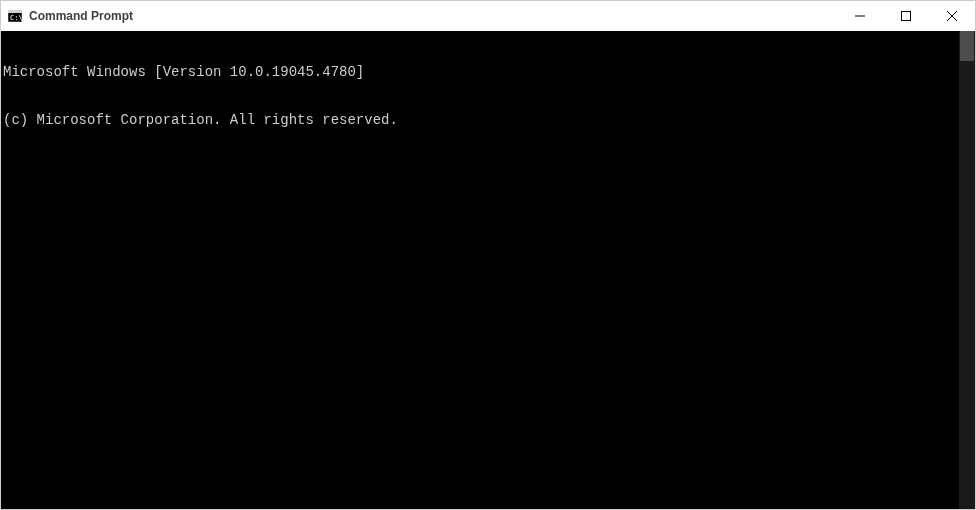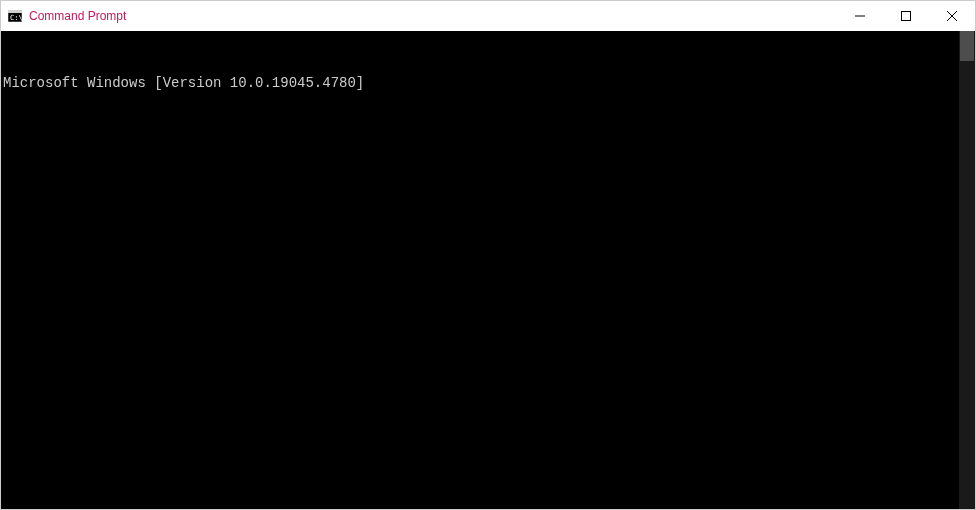--- a/index.html
+++ b/index.html
@@ -34,22 +34,23 @@
       margin-right: 6px;
       display: flex;
       align-items: center;
       justify-content: center;
     }
     .titlebar-icon svg {
       display: block;
     }
     .titlebar-title {
       font-size: 12px;
-      color: #be185d;
+      color: #404040;
       flex: 1;
+      font-weight: bold;
     }
     .titlebar-controls {
       display: flex;
       height: 100%;
     }
     .titlebar-btn {
       width: 46px;
       height: 100%;
       display: flex;
       align-items: center;
@@ -67,21 +68,21 @@
       background: #000000;
       position: relative;
     }
     .terminal-content {
       flex: 1;
       background: #000000;
       color: #cccccc;
       font-family: Consolas, "Courier New", monospace;
       font-size: 14px;
       line-height: 16px;
-      padding: 12px 2px;
+      padding: 1px 2px;
       white-space: pre;
       overflow: hidden;
     }
     .scrollbar {
       width: 16px;
       background: #1a1a1a;
       position: relative;
     }
     .scrollbar-thumb {
       position: absolute;
@@ -123,19 +124,20 @@
         <svg width="10" height="10" viewBox="0 0 10 10">
           <line x1="0" y1="0" x2="10" y2="10"></line>
           <line x1="10" y1="0" x2="0" y2="10"></line>
         </svg>
       </div>
     </div>
   </div>
   <div class="terminal-area">
     <div class="terminal-content">
       <div class="term-line">Microsoft Windows [Version 10.0.19045.4780]</div>
+      <div class="term-line">(c) Microsoft Corporation. All rights reserved.</div>
       <div class="term-line"></div>
     </div>
     <div class="scrollbar">
       <div class="scrollbar-thumb"></div>
     </div>
   </div>
 </div>
 
 </body></html>

